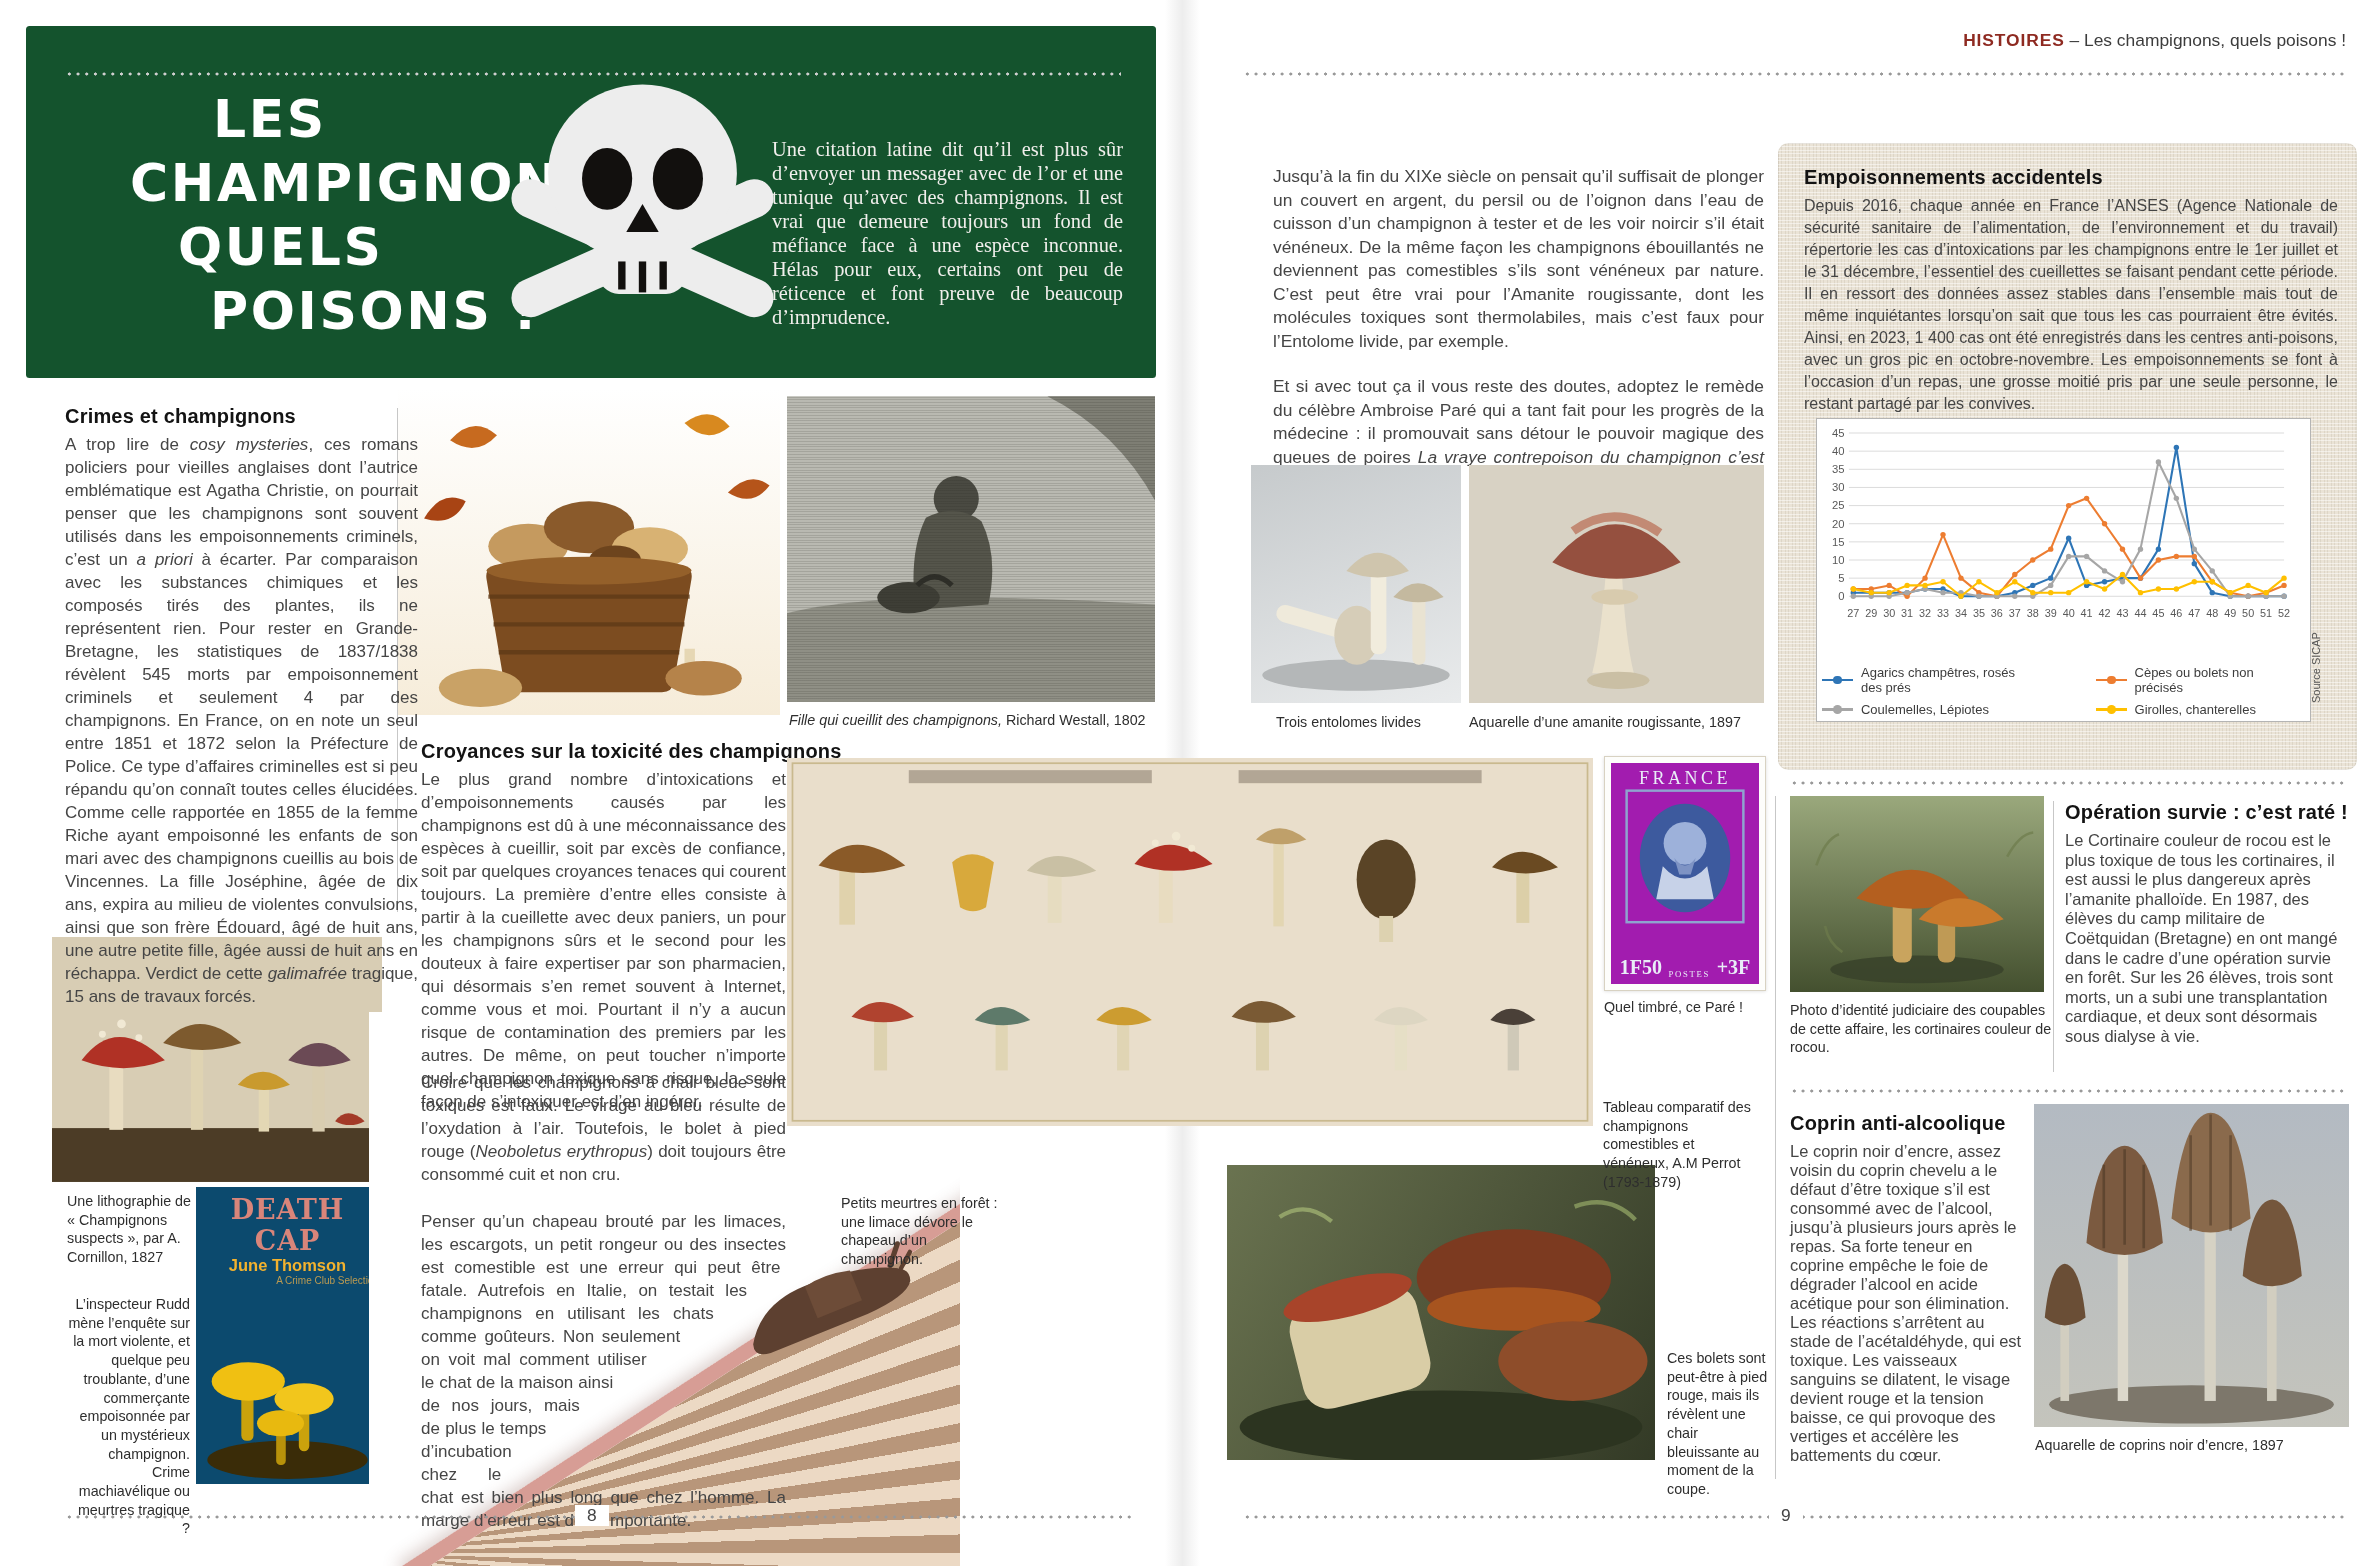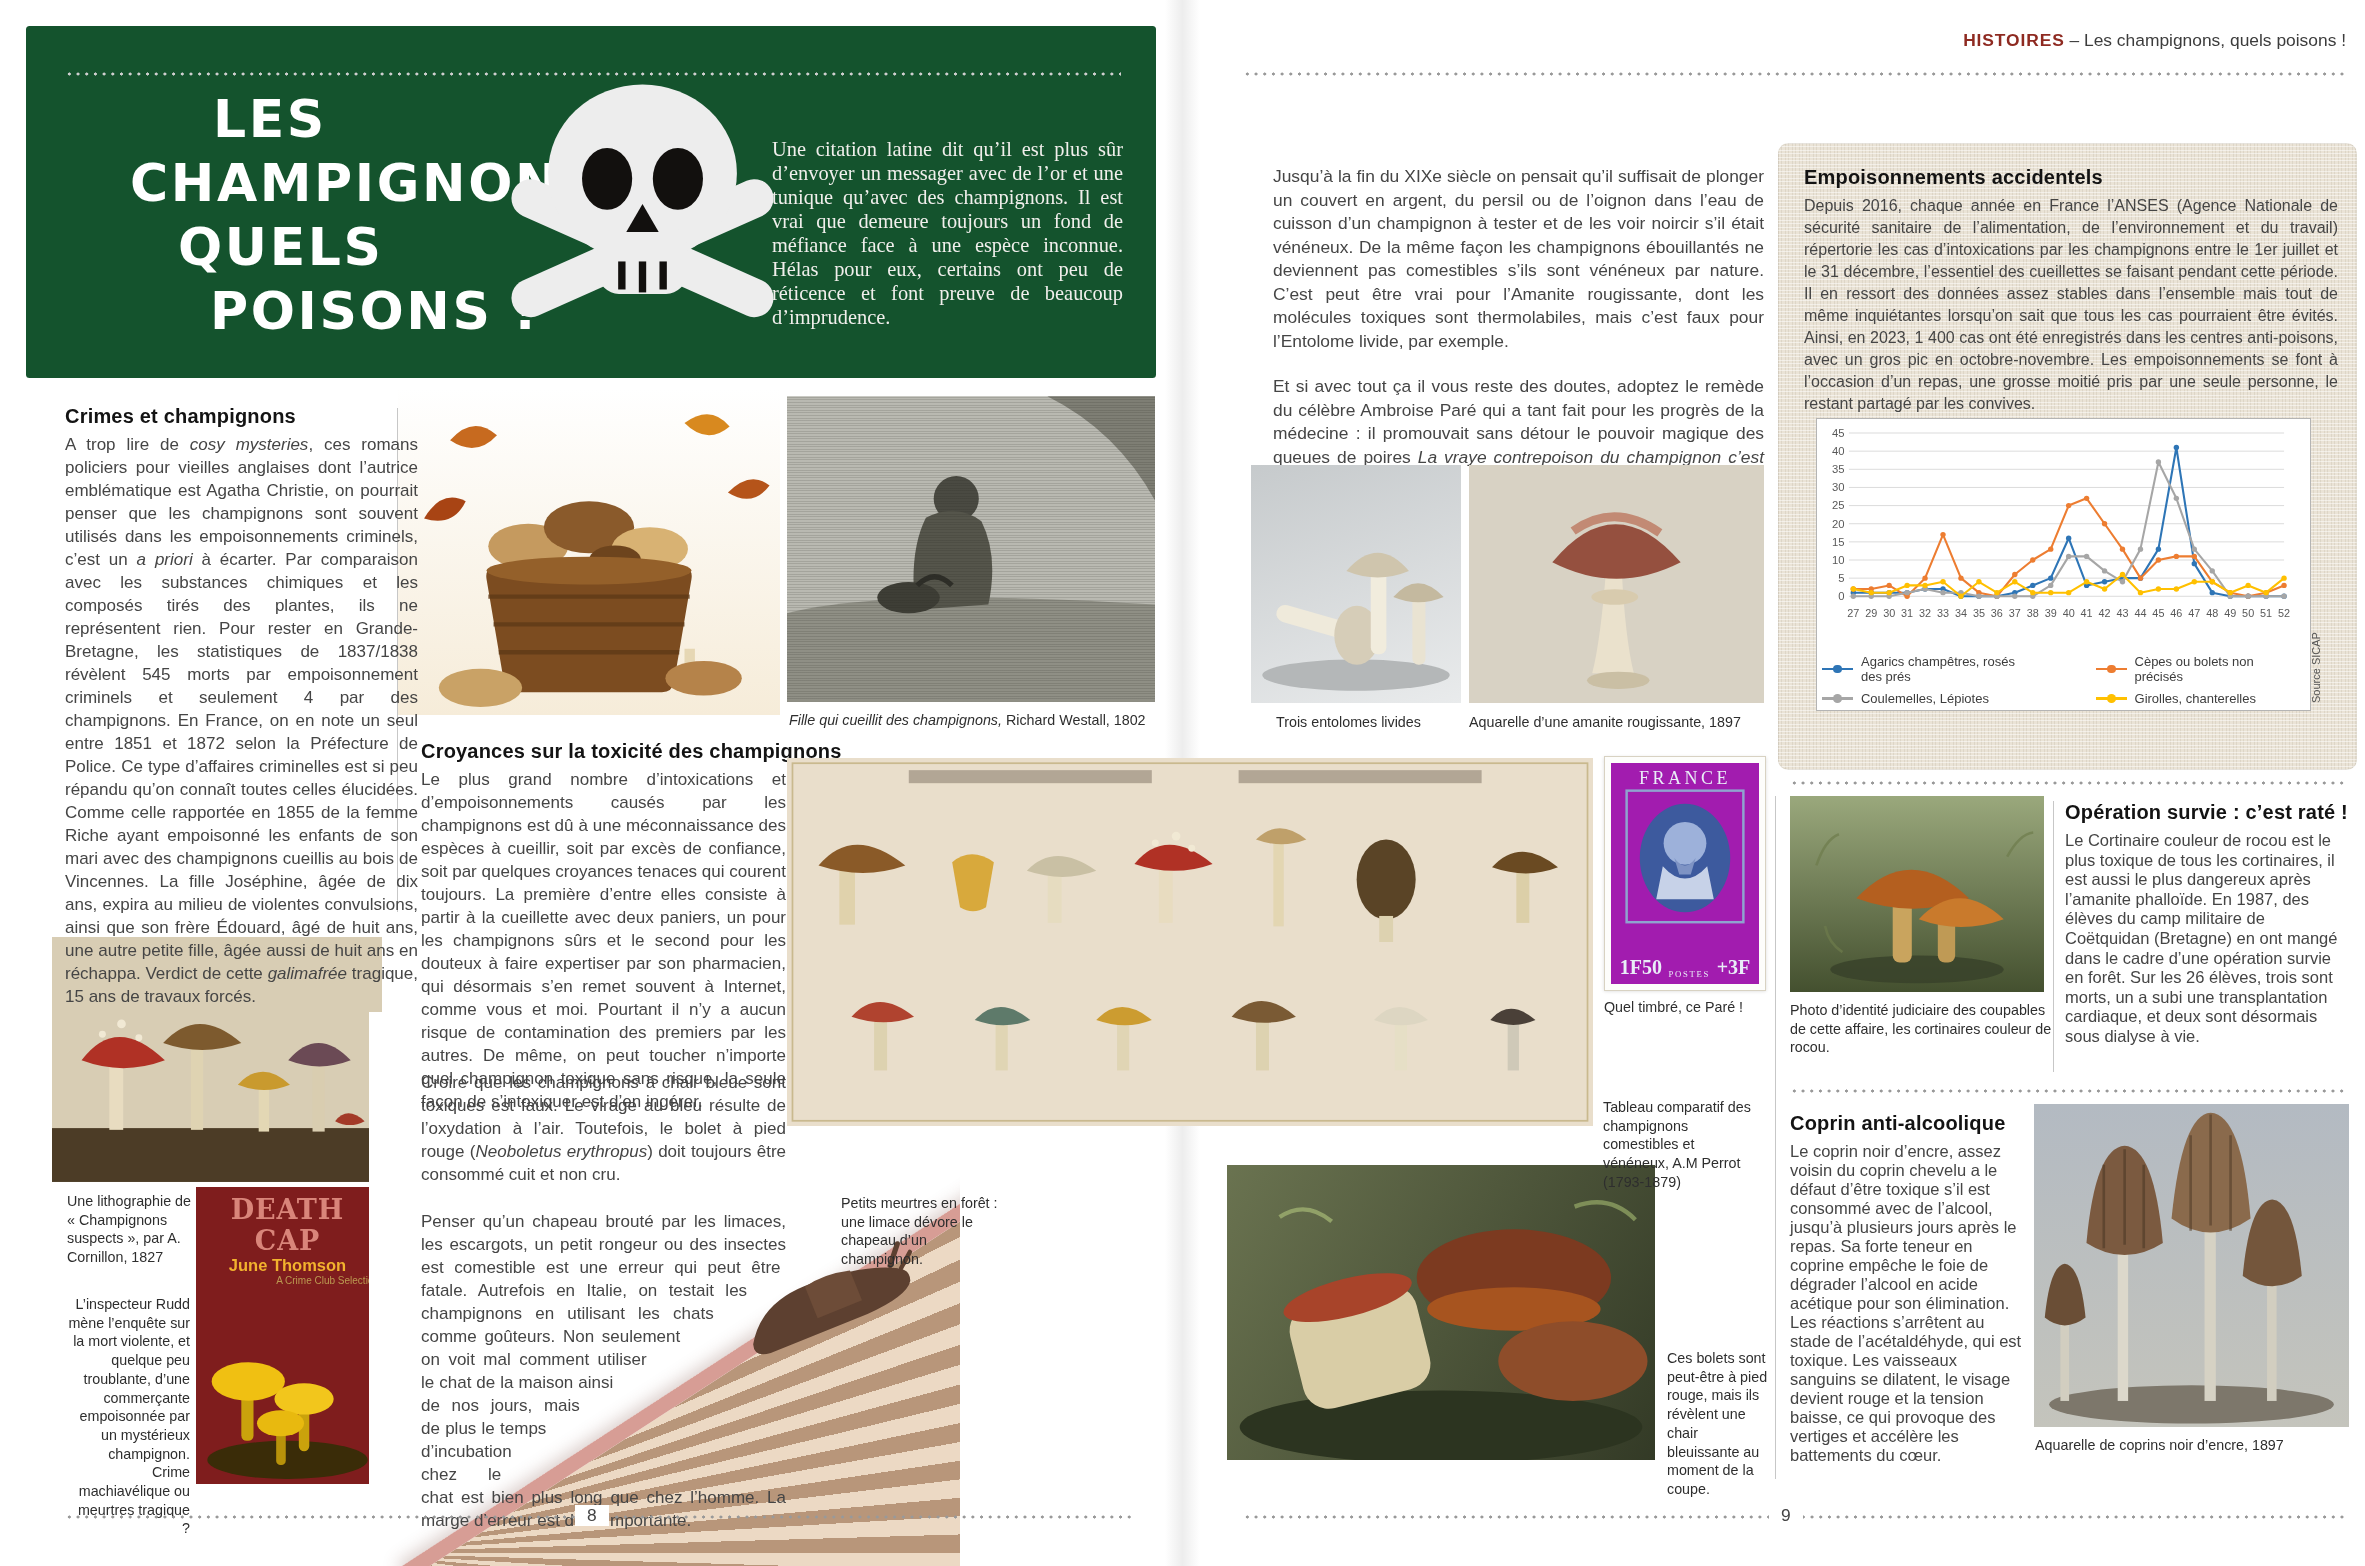--- a/index.html
+++ b/index.html
@@ -19,28 +19,28 @@
   .intro{font-family:"Liberation Serif",serif;font-size:20.4px;line-height:24px;color:#f1efec;text-align:justify;}
   .photo{overflow:hidden;}
   .hatch::after{content:'';position:absolute;inset:0;
      background:repeating-linear-gradient(0deg,rgba(35,35,28,.14) 0 0.9px,transparent 0.9px 2.6px);}
   .pagenum{font-size:17.4px;color:#444;background:#fff;padding:0 12px;z-index:6;}
   .panel{background-color:#eae3d6;border-radius:10.4px;
      background-image:repeating-linear-gradient(0deg,rgba(255,255,255,.5) 0 0.9px,rgba(0,0,0,0) 0.9px 3.5px),
                       repeating-linear-gradient(90deg,rgba(175,165,145,.22) 0 0.9px,rgba(0,0,0,0) 0.9px 3.5px);
      box-shadow:inset 0 0 0 0.9px rgba(0,0,0,.05);}
   .chart-card{background:#fff;border:0.9px solid #b4b4b4;padding:7px 5.2px 3.5px 5.2px;}
-  .leg-wrap{display:grid;grid-template-columns:auto auto;gap:7px 59px;justify-content:center;margin-top:6px;}
+  .leg-wrap{display:grid;grid-template-columns:auto auto;gap:7px 59px;justify-content:center;margin-top:17px;}
   .leg-item{display:flex;align-items:center;gap:7.8px;font-size:13px;color:#3d3d3d;}
   .leg-swatch{width:31px;height:2.6px;position:relative;flex:0 0 31px;}
   .leg-dot{width:8.7px;height:8.7px;border-radius:50%;position:absolute;left:11.3px;top:-3px;}
   .src{font-size:11px;color:#555;transform:rotate(-90deg);transform-origin:0 0;white-space:nowrap;}
   .header-right{font-size:17.4px;text-align:right;}
   .header-right b{color:#8e2a21;letter-spacing:0.9px;}
-  .deathcap{background:#7f1d1d;}
+  .deathcap{background:#0c4a6e;}
   .dc-title{font-weight:800;font-size:27px;letter-spacing:0.9px;color:#d9857a;text-align:center;
             font-family:"DejaVu Serif",serif;}
   .dc-author{font-weight:bold;font-size:16.5px;color:#f2b22e;text-align:center;}
   .dc-sub{font-size:10px;color:#bb9a51;text-align:right;}
   .slug-cap{position:absolute;left:30px;top:556px;width:913px;height:713px;
      transform:rotate(-33deg);transform-origin:top left;
      background:repeating-conic-gradient(from 55deg at -4% -8%,#ecd9c4 0 1.7deg,#b8967a 1.7deg 3.4deg);
      border-top:15.6px solid #d79d95;box-shadow:0 -5.2px 15.6px rgba(120,70,60,.25);}
   .wrapshape{float:right;width:365px;height:261px;
      shape-outside:polygon(100% 25%,100% 100%,22% 100%);}

